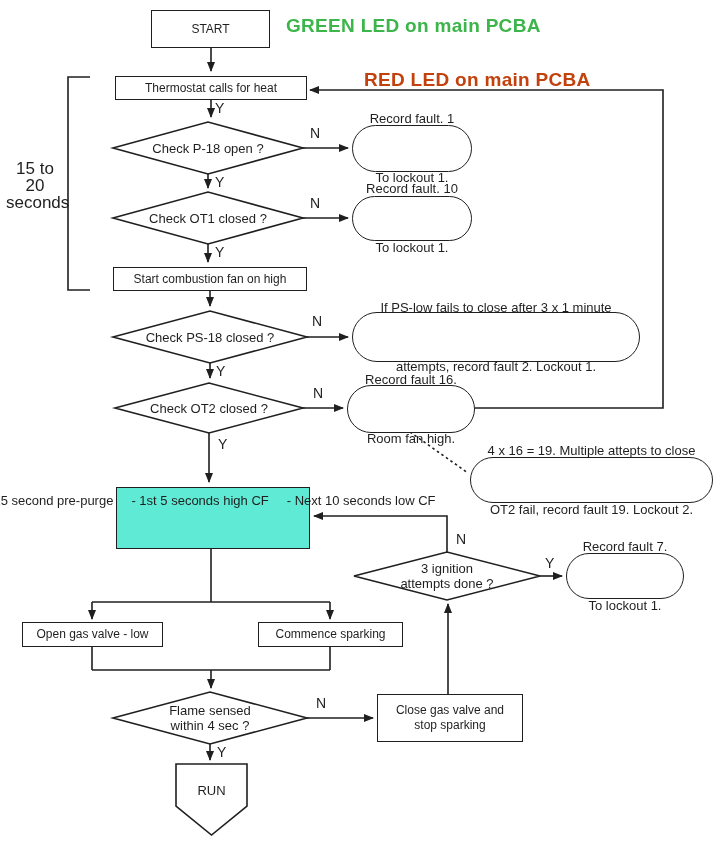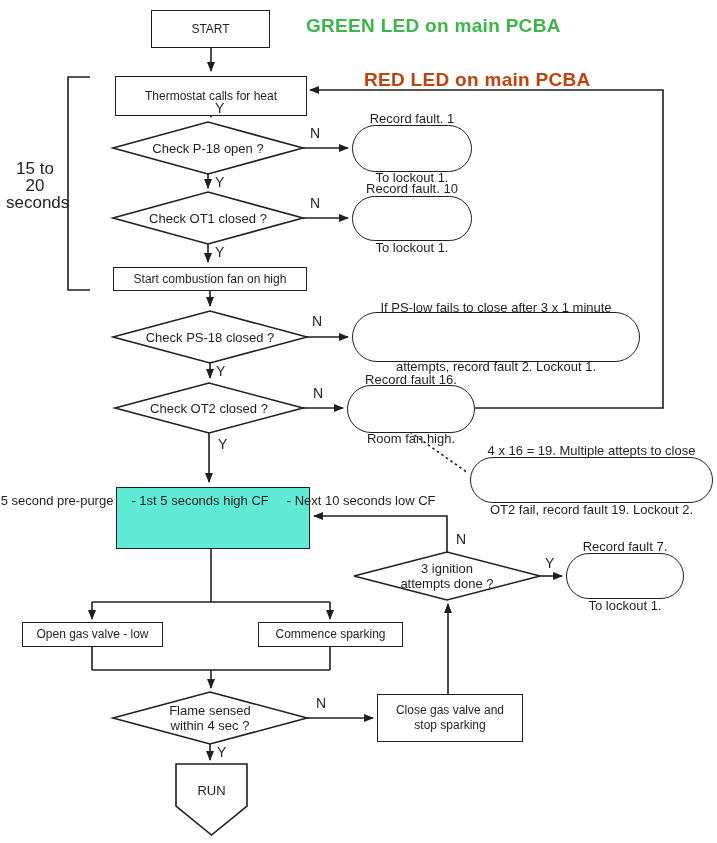--- a/index.html
+++ b/index.html
@@ -104,31 +104,31 @@
       <polygon points="113,148 208,122 303,148 208,174"></polygon>
       <polygon points="113,218 208,192 303,218 208,244"></polygon>
       <polygon points="113,337 210,311 307,337 210,363"></polygon>
       <polygon points="115,408 209,383 303,408 209,433"></polygon>
       <polygon points="354,576 447,552 540,576 447,600"></polygon>
       <polygon points="113,718 210,692 307,718 210,744"></polygon>
       <polygon points="176,764 247,764 247,806 211.5,835 176,806"></polygon>
     </g>
   </svg>
 
-  <div class="big-label green" style="left:286px;top:16px;margin-left:20px;">GREEN LED on main PCBA</div>
+  <div class="big-label green" style="left:286px;top:16px;">GREEN LED on main PCBA</div>
   <div class="big-label red" style="left:322px;top:70px;">RED LED on main PCBA</div>
   <div class="timer">
     <span>15 to 20</span>
     <span>seconds</span>
   </div>
 
   <div class="pbox" style="left:151px;top:10px;width:119px;height:38px;">
     <span>START</span>
   </div>
-  <div class="pbox" style="left:115px;top:76px;width:192px;height:40px;">
+  <div class="pbox" style="left:115px;top:76px;width:192px;height:24px;">
     <span>Thermostat calls for heat</span>
   </div>
   <div class="pbox" style="left:113px;top:267px;width:194px;height:24px;">
     <span>Start combustion fan on high</span>
   </div>
   <div class="leftlist" style="left:116px;top:487px;width:194px;height:62px;">
     <span>15 second pre-purge</span>
     <span class="indent">- 1st 5 seconds high CF</span>
     <span class="indent">- Next 10 seconds low CF</span>
   </div>

